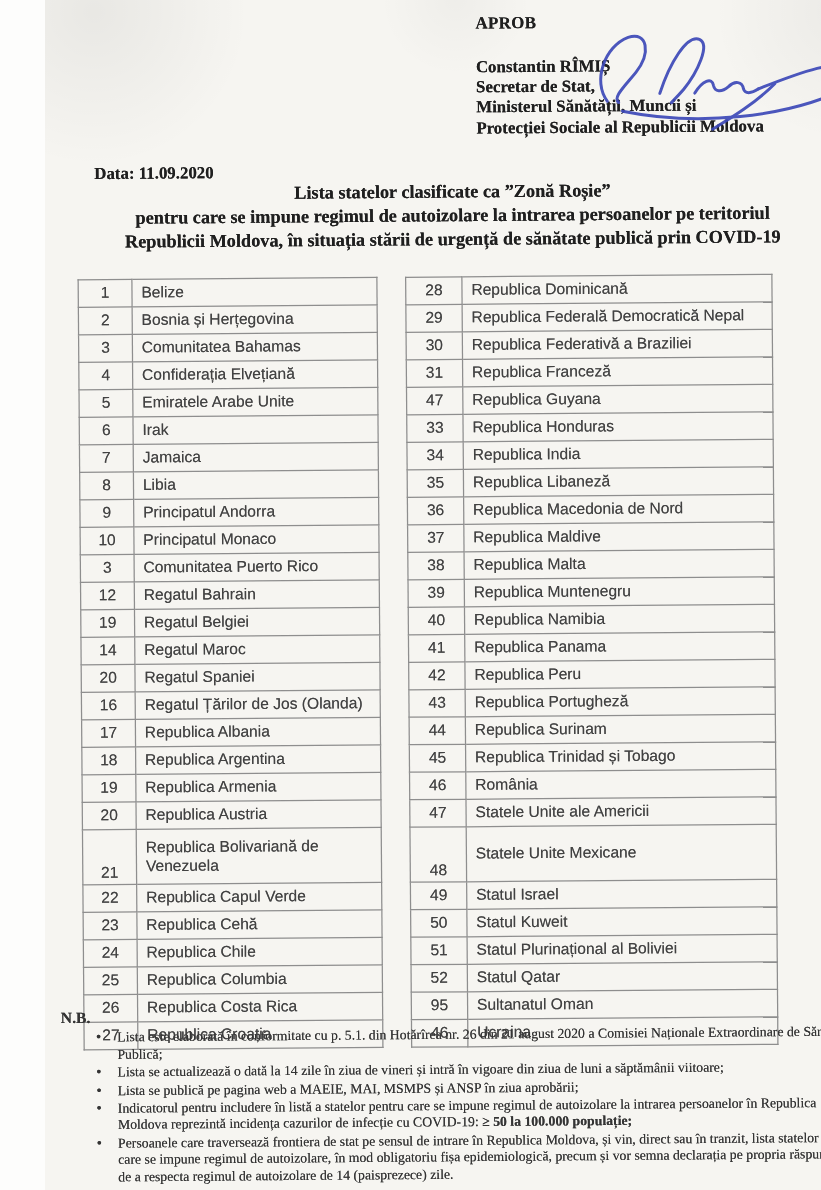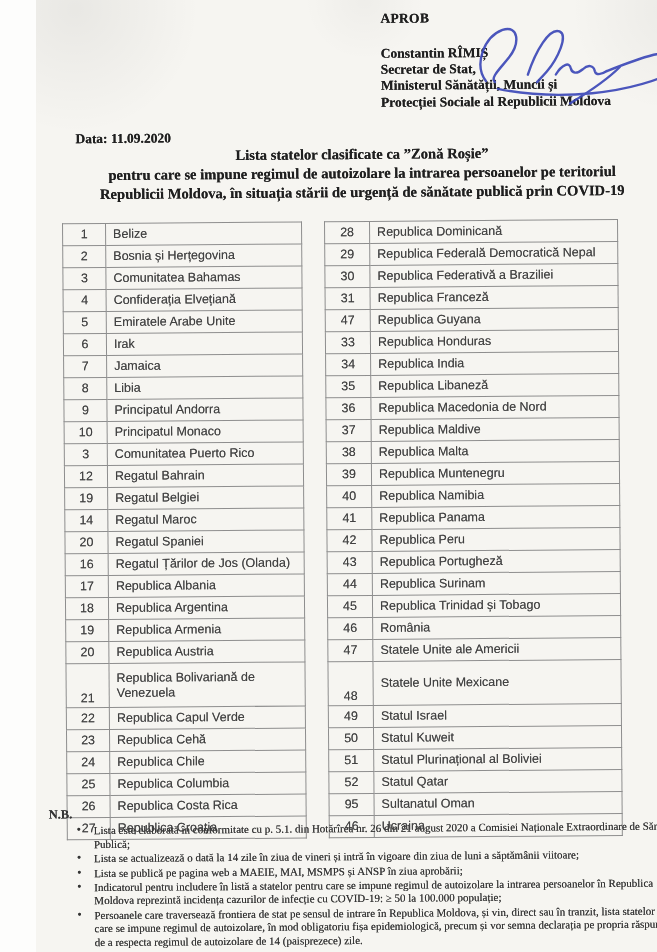--- a/index.html
+++ b/index.html
@@ -72,21 +72,21 @@
   .tbl tr.tall td.num{vertical-align:bottom;padding-bottom:2px;}
   
   .notes{
     position:absolute;left:10px;top:806px;width:640px;
     font-size:11px;line-height:13.4px;color:#343434;
     text-shadow:0 0 0.3px #555;
   }
   .nb{font-weight:bold;font-size:12.5px;margin-bottom:3px;}
   .note{position:relative;padding-left:45px;margin-bottom:1px;}
   .note .bullet{position:absolute;left:28px;top:-1px;font-size:12px;}
-  .note b{font-weight:normal;}
+  .note b{font-weight:bold;}
 </style>
 </head>
 <body>
 
 <div class="page">
   <div class="sheet">
 
     <div class="approb">APROB</div>
     <div class="approver">
       <div>Constantin RÎMIȘ</div>

